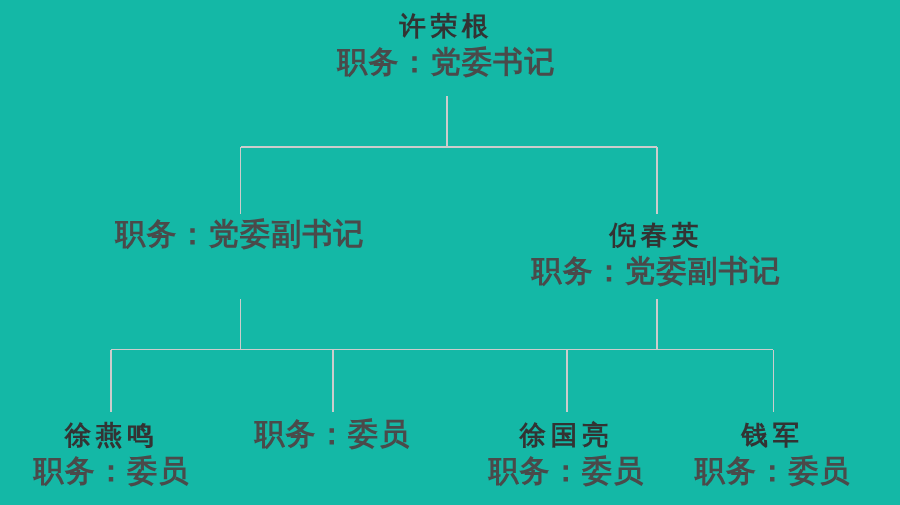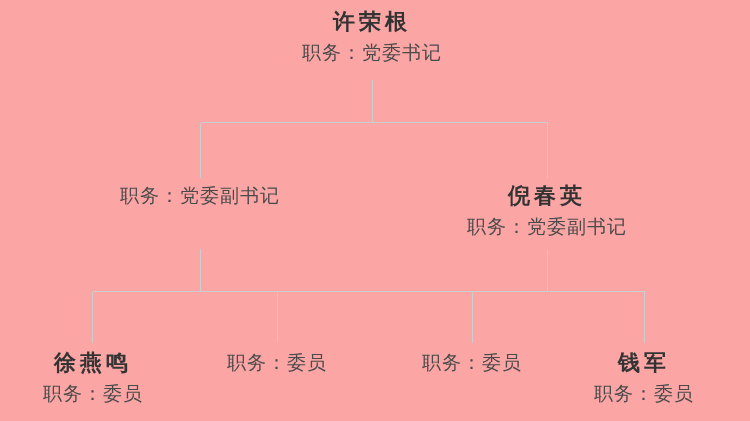--- a/index.html
+++ b/index.html
@@ -5,21 +5,21 @@
   html, body {
     margin: 0;
     padding: 0;
     background: #ffffff;
     font-family: "Liberation Sans", "DejaVu Sans", sans-serif;
   }
   .org-chart {
     position: relative;
     width: 750px;
     height: 421px;
-    background: #fca5a5;
+    background: #14b8a6;
     overflow: hidden;
   }
   .connectors {
     position: absolute;
     top: 0;
     left: 0;
   }
   .connectors line {
     stroke: #cccccc;
     stroke-width: 1;
@@ -31,22 +31,22 @@
   }
   .node .name {
     font-size: 22px;
     font-weight: bold;
     color: #333333;
     letter-spacing: 4px;
     line-height: 31px;
     white-space: nowrap;
   }
   .node .title {
-    font-size: 19px;
-    font-weight: normal;
+    font-size: 25px;
+    font-weight: bold;
     color: #4a4a4a;
     letter-spacing: 1px;
     line-height: 31px;
     white-space: nowrap;
   }
   
   .node-root   { left: 262px; top: 6px;   }
   .node-l2-0   { left: 90px;  top: 180px; }
   .node-l2-1   { left: 437px; top: 180px; }
   .node-l3-0   { left: -17px; top: 347px; }
@@ -90,20 +90,21 @@
   <div class="node node-l3-0">
     <div class="name">徐燕鸣</div>
     <div class="title">职务：委员</div>
   </div>
 
   <div class="node node-l3-1">
     <div class="title">职务：委员</div>
   </div>
 
   <div class="node node-l3-2">
+    <div class="name">徐国亮</div>
     <div class="title">职务：委员</div>
   </div>
 
   <div class="node node-l3-3">
     <div class="name">钱军</div>
     <div class="title">职务：委员</div>
   </div>
 
 </div>
 

